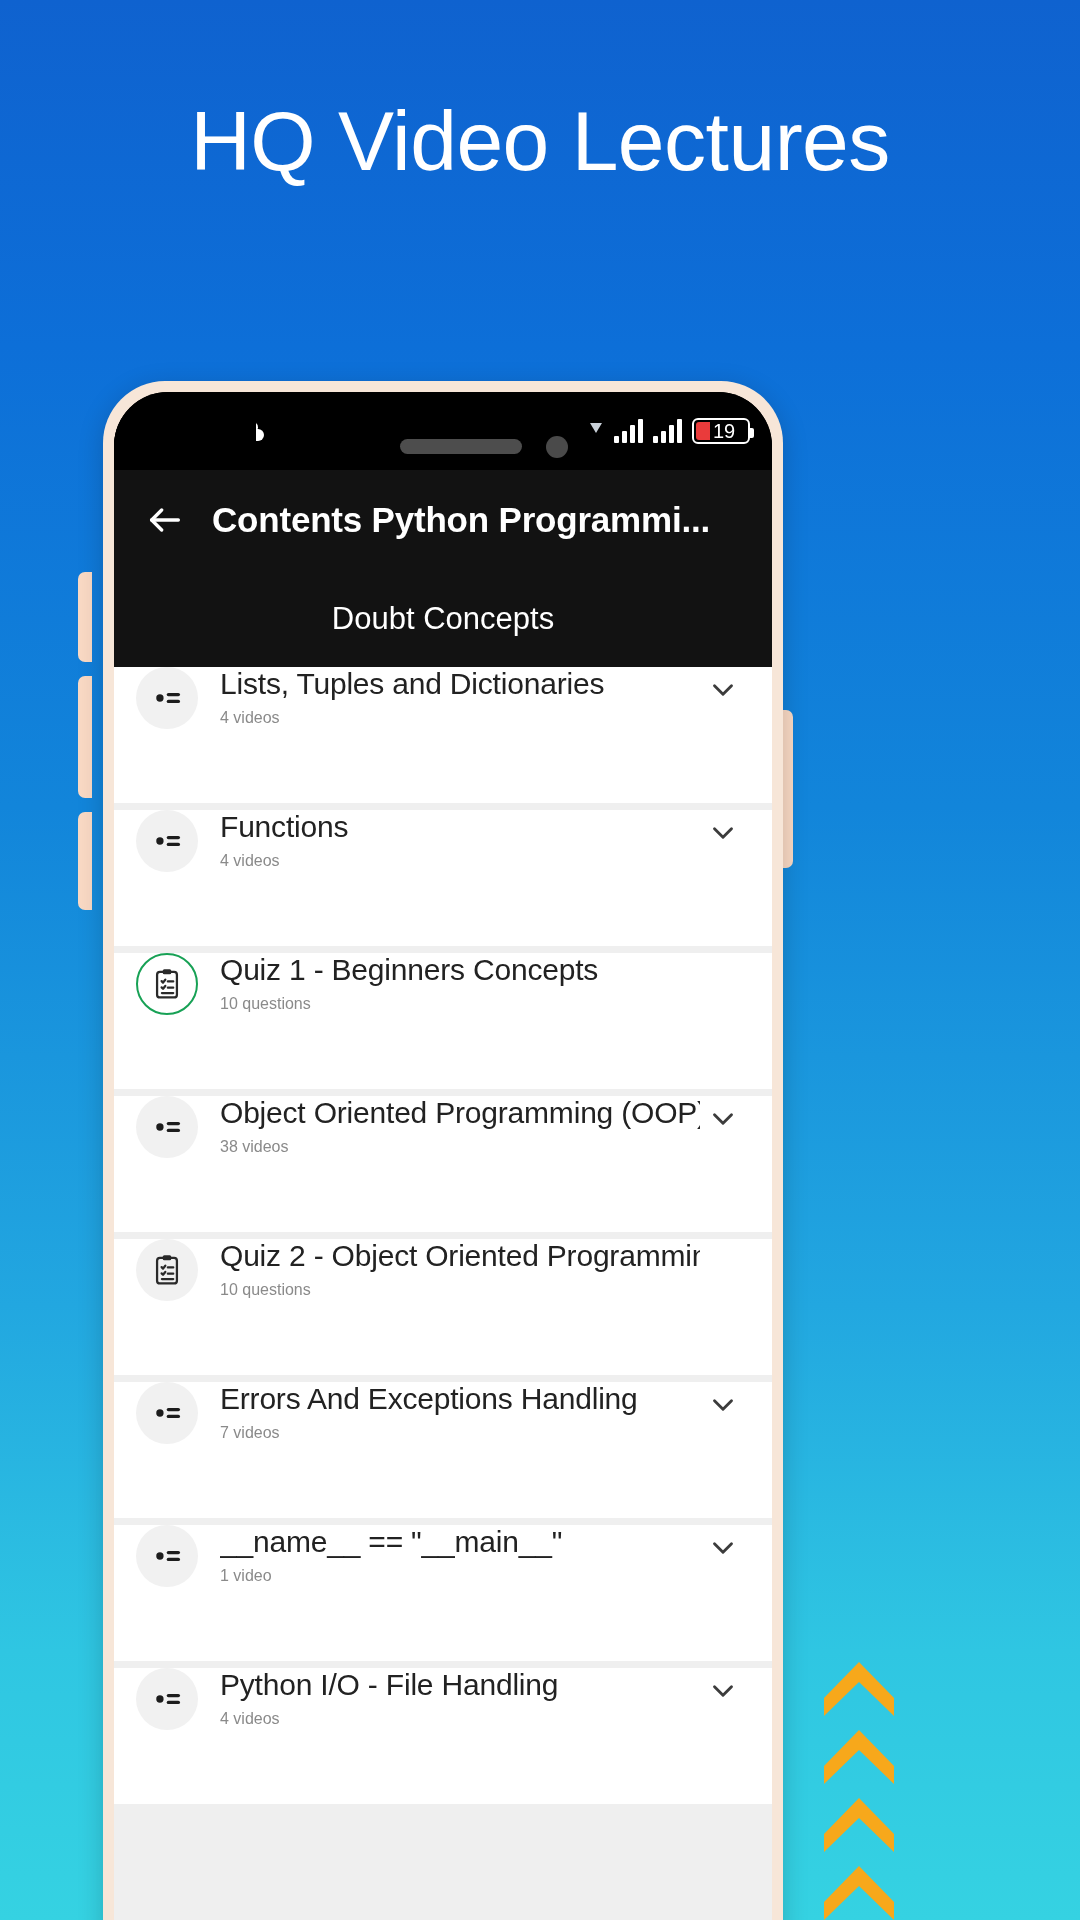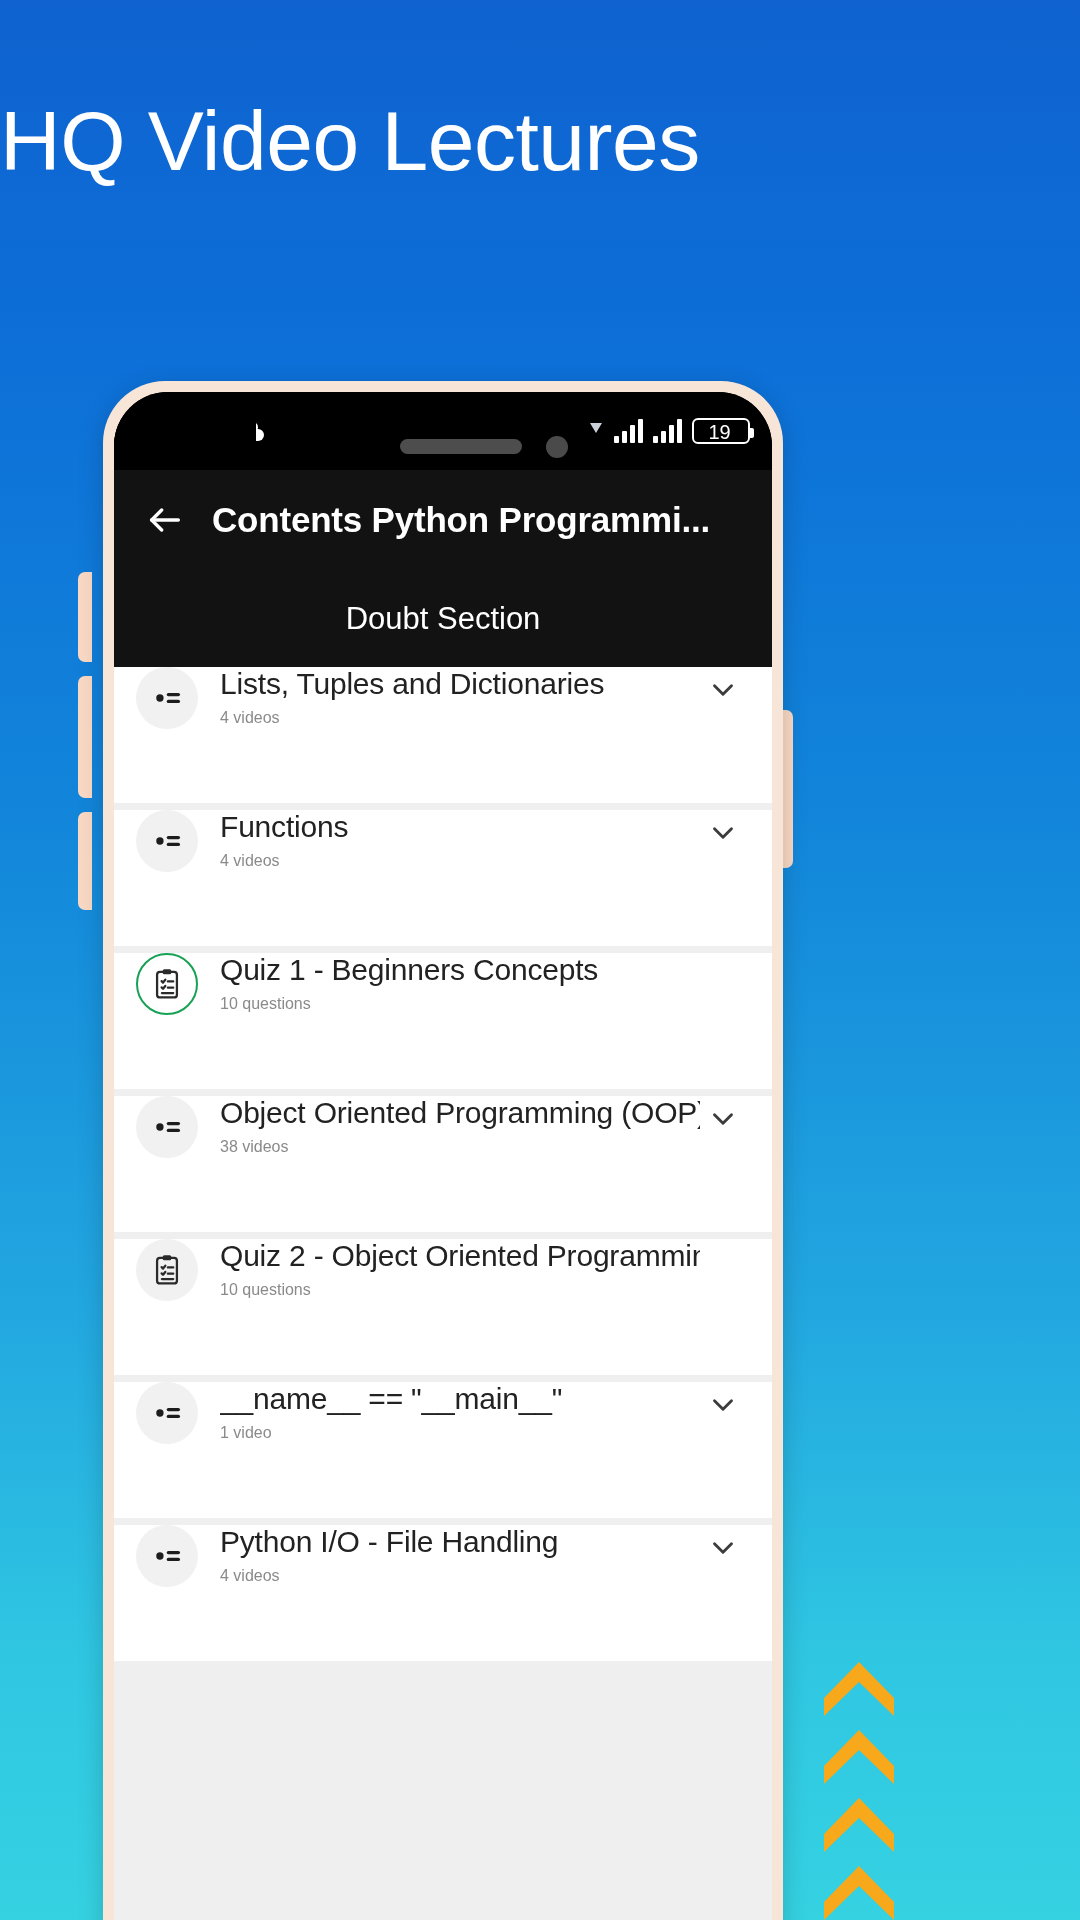--- a/index.html
+++ b/index.html
@@ -6,21 +6,21 @@
   html, body { width:1080px; height:1920px; overflow:hidden; }
   body {
     font-family:"Liberation Sans", sans-serif;
     background:linear-gradient(180deg,#0f62cf 0%, #0d6fd8 18%, #1285da 42%, #22a7e0 68%, #2fc6e2 86%, #35d2e2 100%);
     position:relative;
   }
 
   
   .headline{
     position:absolute; top:88px; left:0; width:1080px;
-    color:#ffffff;
+    text-align:center; color:#ffffff;
     font-size:84px; line-height:1.28; font-weight:400;
     letter-spacing:-0.5px;
   }
   .headline span{ display:block; }
 
   
   .phone{
     position:absolute; left:103px; top:381px;
     width:680px; height:1560px;
     background:#f7e6d8;
@@ -67,21 +67,21 @@
     border-top:10px solid #dfe7f0;
   }
   .bars{ display:flex; align-items:flex-end; gap:3px; height:24px; }
   .bars i{ display:block; width:5px; background:#fff; border-radius:1px; }
   .bars i:nth-child(1){ height:7px; }
   .bars i:nth-child(2){ height:12px; }
   .bars i:nth-child(3){ height:18px; }
   .bars i:nth-child(4){ height:24px; }
   .battery{
     border:2px solid #fff; border-radius:6px; height:26px; min-width:58px;
-    display:flex; align-items:center; padding:2px; position:relative;flex-direction:column;
+    display:flex; align-items:center; padding:2px; position:relative;
   }
   .battery:after{
     content:""; position:absolute; right:-6px; top:8px; width:4px; height:10px;
     background:#fff; border-radius:0 2px 2px 0;
   }
   .battery .fill{ width:14px; height:100%; background:#ea3b3b; border-radius:3px 0 0 3px;}
   .battery .num{ font-size:20px; color:#fff; padding:0 6px 0 3px; line-height:1;}
 
   
   .speaker{
@@ -226,21 +226,21 @@
       <div class="back-arrow">
         <svg viewBox="0 0 24 24" width="40" height="40" fill="none" stroke="#fff" stroke-width="2" stroke-linecap="round" stroke-linejoin="round">
           <line x1="20" y1="12" x2="4" y2="12"></line>
             <polyline points="10,18 4,12 10,6"></polyline>
         </svg>
       </div>
       <div class="appbar-title">Contents Python Programmi...</div>
     </div>
 
     <div class="tabs">
-      <div class="tab">Doubt Section</div>
+      <div class="tab">Doubt Concepts</div>
     </div>
 
     <div class="content">
         <div class="row">
           <div class="ico">
             <svg viewBox="0 0 24 24" fill="none" stroke="#1d1d1d" stroke-width="2.4" stroke-linecap="round">
               <circle cx="7" cy="12" r="2.6" fill="#1d1d1d" stroke="none"></circle>
               <line x1="13" y1="9.6" x2="20" y2="9.6"></line>
               <line x1="13" y1="14.4" x2="20" y2="14.4"></line>
             </svg>
@@ -329,20 +329,38 @@
         </div>
         <div class="row">
           <div class="ico">
             <svg viewBox="0 0 24 24" fill="none" stroke="#1d1d1d" stroke-width="2.4" stroke-linecap="round">
               <circle cx="7" cy="12" r="2.6" fill="#1d1d1d" stroke="none"></circle>
               <line x1="13" y1="9.6" x2="20" y2="9.6"></line>
               <line x1="13" y1="14.4" x2="20" y2="14.4"></line>
             </svg>
           </div>
           <div class="txt">
+            <div class="title">Errors And Exceptions Handling</div>
+            <div class="sub">7 videos</div>
+          </div>
+          <div class="chev">
+            <svg viewBox="0 0 24 24" fill="none" stroke="#3c3c3c" stroke-width="2" stroke-linecap="round" stroke-linejoin="round">
+              <polyline points="6,9 12,15 18,9"></polyline>
+            </svg>
+          </div>
+        </div>
+        <div class="row">
+          <div class="ico">
+            <svg viewBox="0 0 24 24" fill="none" stroke="#1d1d1d" stroke-width="2.4" stroke-linecap="round">
+              <circle cx="7" cy="12" r="2.6" fill="#1d1d1d" stroke="none"></circle>
+              <line x1="13" y1="9.6" x2="20" y2="9.6"></line>
+              <line x1="13" y1="14.4" x2="20" y2="14.4"></line>
+            </svg>
+          </div>
+          <div class="txt">
             <div class="title">__name__ == "__main__"</div>
             <div class="sub">1 video</div>
           </div>
           <div class="chev">
             <svg viewBox="0 0 24 24" fill="none" stroke="#3c3c3c" stroke-width="2" stroke-linecap="round" stroke-linejoin="round">
               <polyline points="6,9 12,15 18,9"></polyline>
             </svg>
           </div>
         </div>
         <div class="row">

